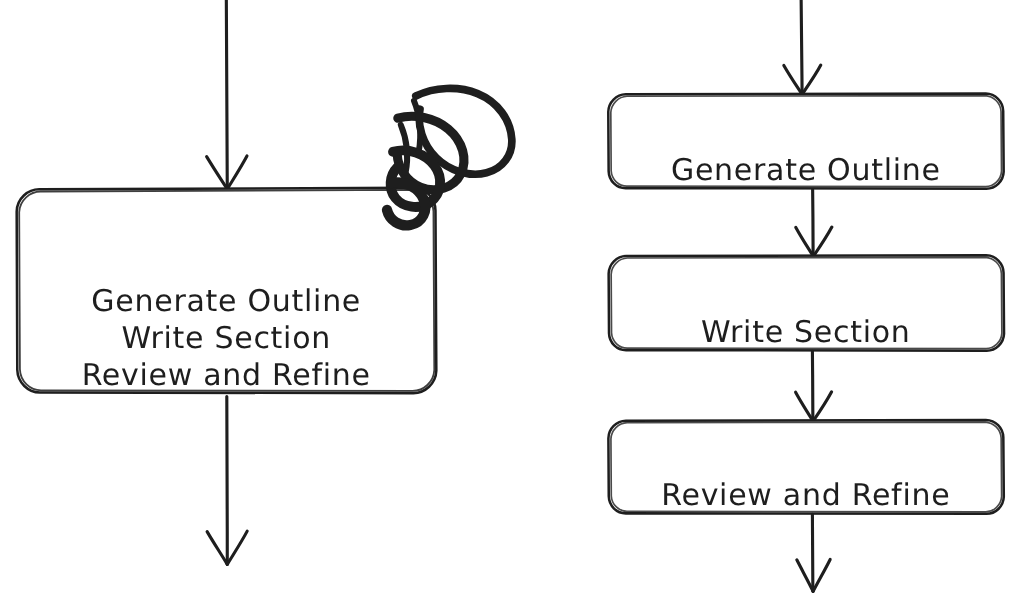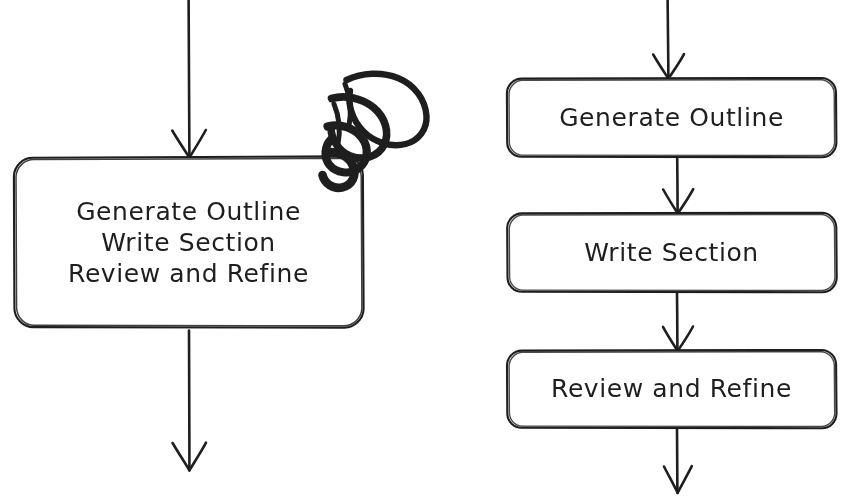--- a/index.html
+++ b/index.html
@@ -24,21 +24,21 @@
     left: 0;
     top: 0;
     width: 852px;
     height: 503px;
   }
   .node-label {
     position: absolute;
     display: flex;
     flex-direction: column;
     align-items: center;
-    justify-content: center;
+    justify-content: flex-end;
     text-align: center;
     color: #1e1e1e;
     font-family: "DejaVu Sans", sans-serif;
     font-size: 25px;
     line-height: 30px;
     letter-spacing: 0.6px;
     white-space: nowrap;
     pointer-events: none;
   }
   .node-label.multi {

